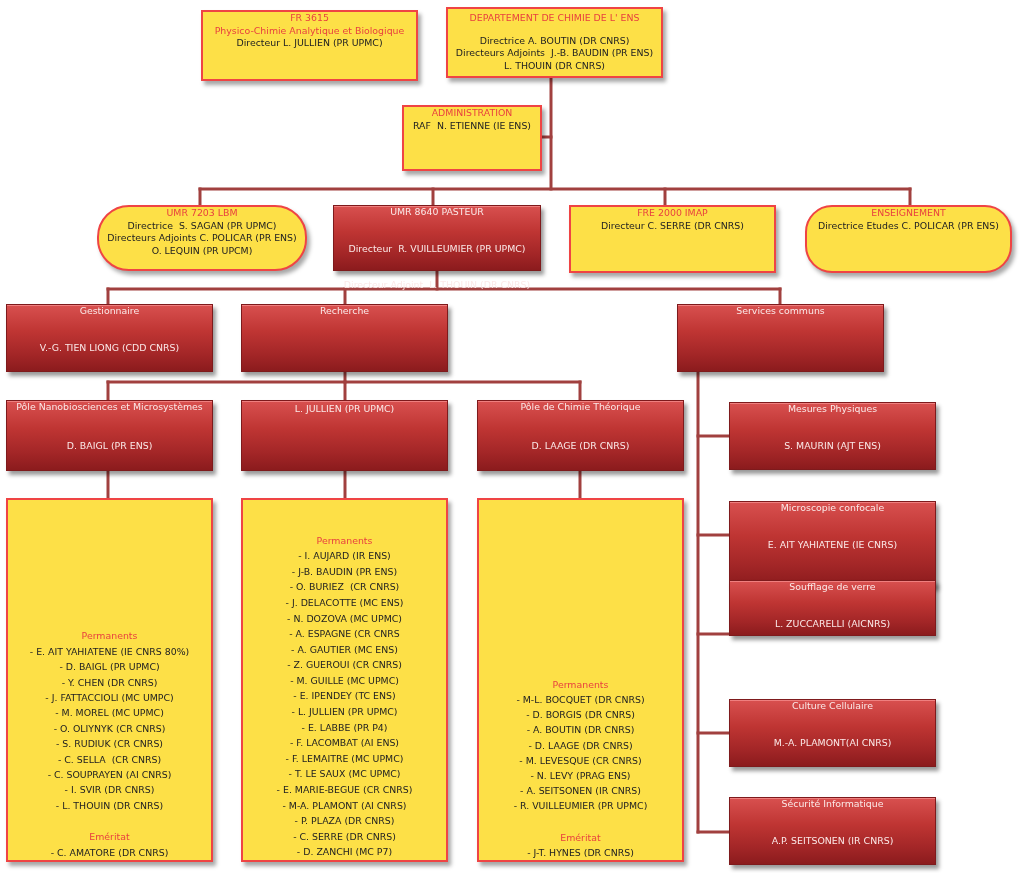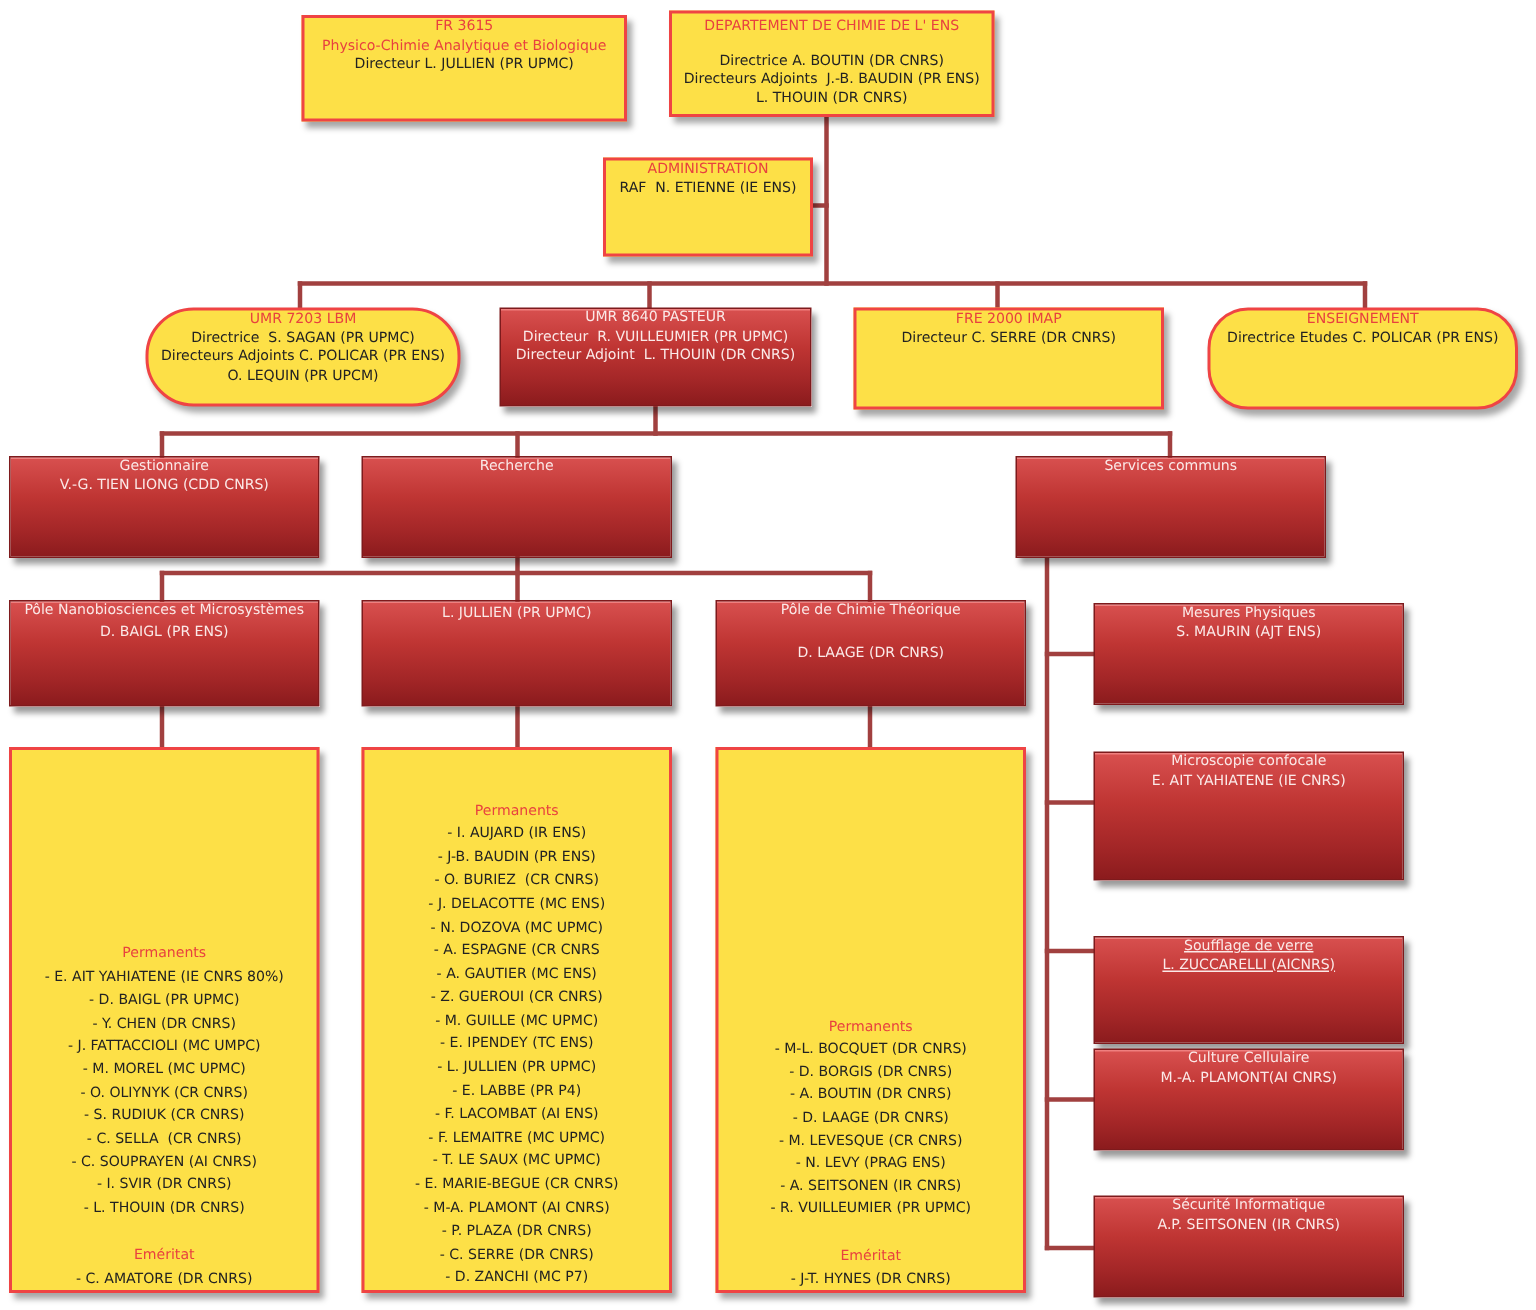--- a/index.html
+++ b/index.html
@@ -7,21 +7,21 @@
          font-family: "DejaVu Sans", sans-serif; }
   #connectors { position: absolute; left: 0; top: 0; width: 1024px; height: 873px; }
   #connectors line { stroke: #a1403f; stroke-width: 3; stroke-linecap: square; }
   .box { position: absolute; box-sizing: border-box; display: flex; flex-direction: column;
          align-items: center; justify-content: flex-start; text-align: center;
          font-size: 9.4px; line-height: 12.5px; }
   .box.white { background: #fde047; border: 2px solid #ef4444;
                box-shadow: 3px 4px 4px rgba(0,0,0,0.35); color: #222; }
   .box.red { background: linear-gradient(to bottom, #d8504f 0%, #bf3533 40%, #a32627 75%, #8b1b1d 100%);
              border: 1px solid #7e1a1c; color: #fbe9e8;
-             box-shadow: 3px 4px 4px rgba(0,0,0,0.4), inset 0 1px 0 rgba(255,160,160,0.6); }
+             box-shadow: 3px 4px 4px rgba(0,0,0,0.4), inset 0 1px 0 rgba(255,160,160,0.6); gap: 24px; }
   .box .t { color: #e8413f; }
   .list { justify-content: flex-end; padding-top: 0; }
   .list .sec-title { color: #e8413f; margin-top: 2px; }
   .list .gap { height: 14px; }
   .list .item { white-space: pre; }
 </style>
 </head>
 <body>
 
 <svg id="connectors" xmlns="http://www.w3.org/2000/svg">
@@ -118,21 +118,21 @@
   <div>Pôle Nanobiosciences et Microsystèmes</div>
   <div style="margin-top:2px">D. BAIGL (PR ENS)</div>
 </div>
 
 <div class="box red" style="left:241px;top:400px;width:207px;height:71px;">
   <div style="margin-top:2px">L. JULLIEN (PR UPMC)</div>
 </div>
 
 <div class="box red" style="left:477px;top:400px;width:207px;height:71px;">
   <div>Pôle de Chimie Théorique</div>
-  <div style="margin-top:16px">D. LAAGE (DR CNRS)</div>
+  <div style="margin-top:2px">D. LAAGE (DR CNRS)</div>
 </div>
 
 <div class="box white list" style="left:6px;top:498px;width:207px;height:364px;padding-top:68px;line-height:15.4px;">
   <div class="sec-title">Permanents</div>
   <div id="list-0-perm">
       <div class="item">- E. AIT YAHIATENE (IE CNRS 80%)</div>
       <div class="item">- D. BAIGL (PR UPMC)</div>
       <div class="item">- Y. CHEN (DR CNRS)</div>
       <div class="item">- J. FATTACCIOLI (MC UMPC)</div>
       <div class="item">- M. MOREL (MC UPMC)</div>
@@ -196,21 +196,21 @@
 </div>
 
 <div class="box red" style="left:729px;top:402px;width:207px;height:68px;">
   <div>Mesures Physiques</div>
   <div>S. MAURIN (AJT ENS)</div>
 </div>
 <div class="box red" style="left:729px;top:501px;width:207px;height:86px;">
   <div>Microscopie confocale</div>
   <div>E. AIT YAHIATENE (IE CNRS)</div>
 </div>
-<div class="box red" style="left:729px;top:624px;width:207px;height:72px;text-decoration:underline;">
+<div class="box red" style="left:729px;top:580px;width:207px;height:56px;">
   <div>Soufflage de verre</div>
   <div>L. ZUCCARELLI (AICNRS)</div>
 </div>
 <div class="box red" style="left:729px;top:699px;width:207px;height:68px;">
   <div>Culture Cellulaire</div>
   <div>M.-A. PLAMONT(AI CNRS)</div>
 </div>
 <div class="box red" style="left:729px;top:797px;width:207px;height:68px;">
   <div>Sécurité Informatique</div>
   <div>A.P. SEITSONEN (IR CNRS)</div>

